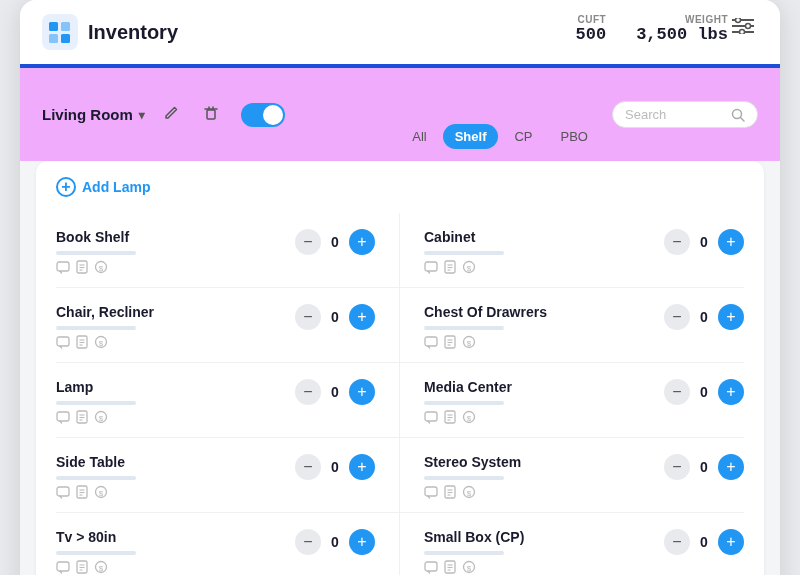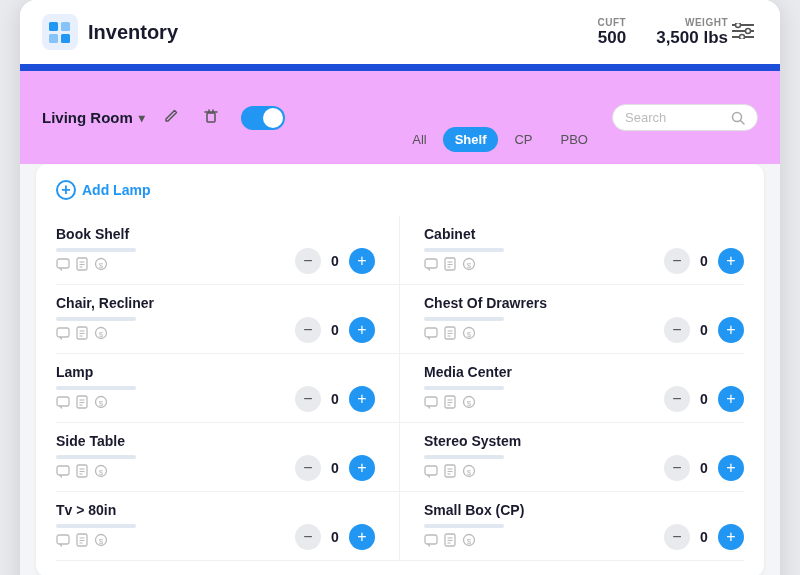--- a/index.html
+++ b/index.html
@@ -16,23 +16,23 @@
       background: #f4f5f7;
       border-radius: 16px;
       box-shadow: 0 4px 24px rgba(0,0,0,0.13);
       overflow: hidden;
       padding: 0;
     }
     
     .header {
       background: #fff;
       display: flex;
-      align-items: center;
+      align-items: flex-start;
       padding: 14px 22px;
-      border-bottom: 7px solid #1d4ed8;
+      border-bottom: 4px solid #1d4ed8;
     }
     .header-logo {
       display: flex;
       align-items: center;
       gap: 10px;
       font-size: 20px;
       font-weight: 700;
       color: #1a1a2e;
       flex: 1;
     }
@@ -52,20 +52,21 @@
       font-size: 10px;
       color: #888;
       font-weight: 600;
       letter-spacing: 0.5px;
       text-transform: uppercase;
     }
     .stat-value {
       font-size: 17px;
       font-weight: 700;
       color: #1a1a2e;
+      font-family: Liberation Mono, monospace;
     }
     .filter-icon-btn {
       background: none;
       border: none;
       cursor: pointer;
       padding: 4px;
       color: #555;
     }
     
     .toolbar {
@@ -219,23 +220,24 @@
     .item-icons {
       display: flex;
       align-items: center;
       gap: 6px;
       color: #aaa;
       font-size: 13px;
     }
     .item-icons span { cursor: pointer; }
     .item-main {
       display: flex;
-      align-items: flex-end;
+      align-items: flex-start;
       justify-content: space-between;
       position: relative;
+      margin-top: 6px;
     }
     .item-left { flex: 1; }
     .item-right {
       display: flex;
       align-items: center;
       gap: 8px;
     }
     .qty-btn {
       width: 26px;
       height: 26px;

